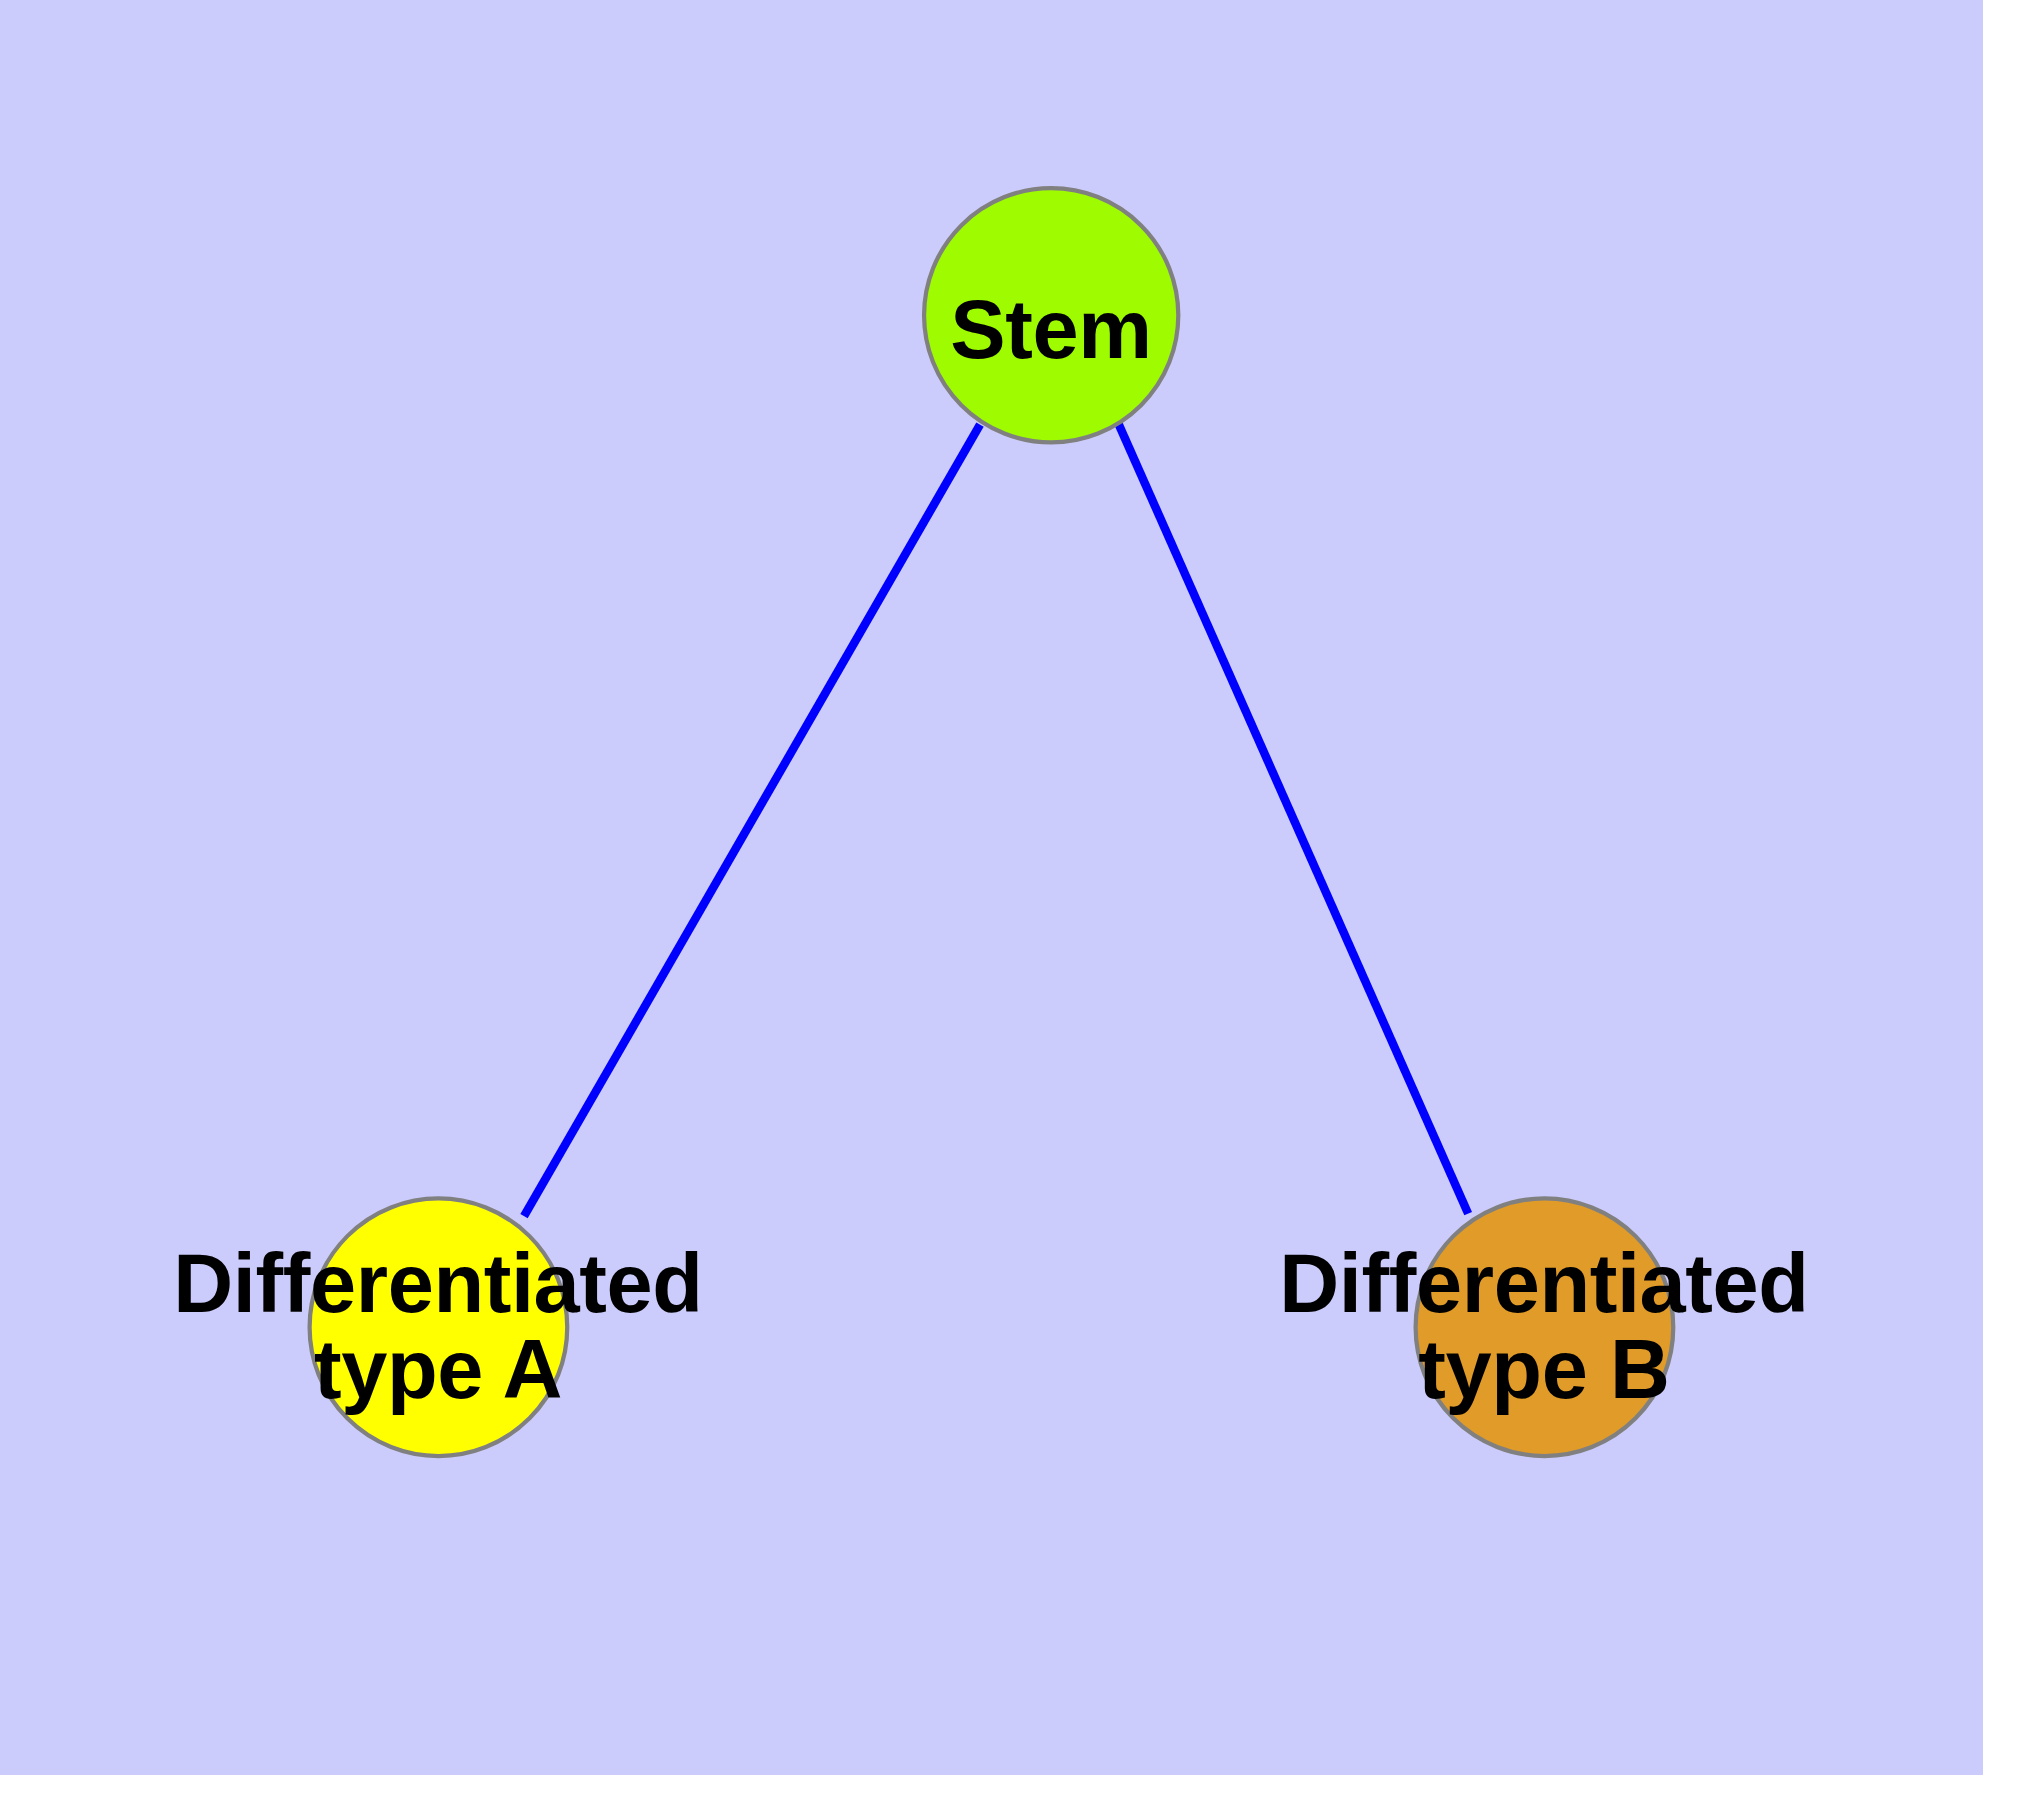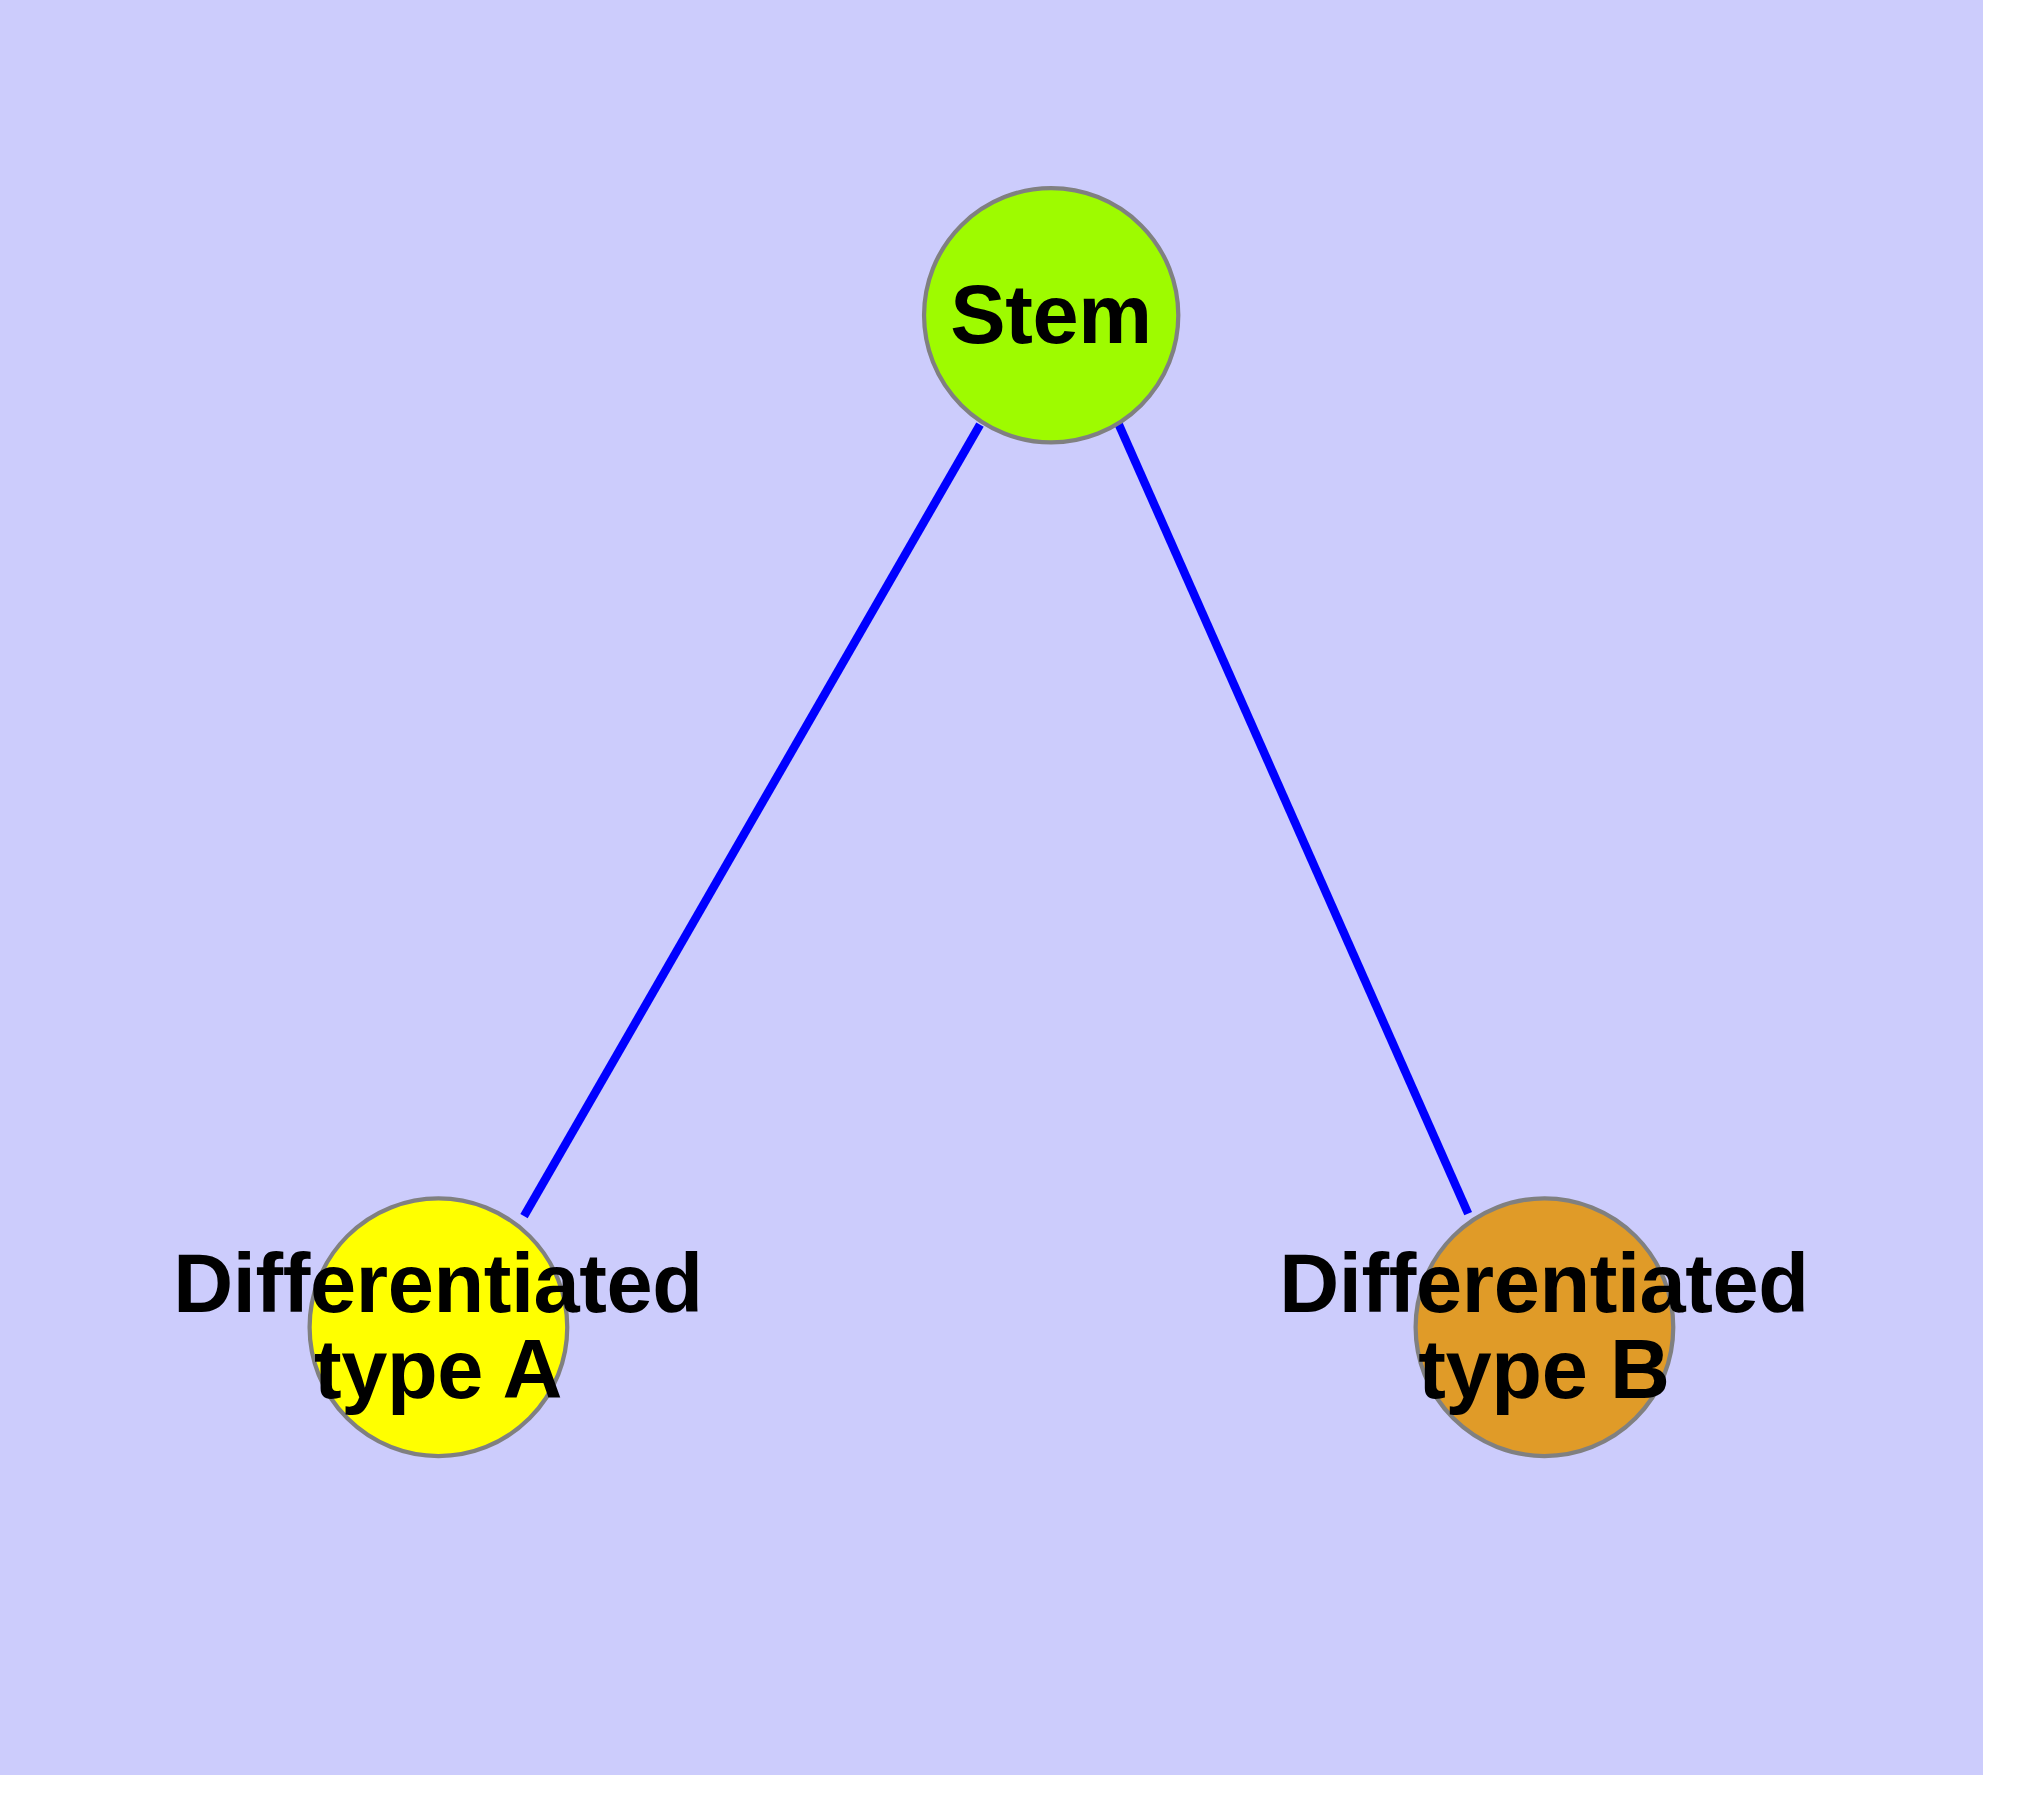--- a/index.html
+++ b/index.html
@@ -56,21 +56,21 @@
         <line x1="1319" y1="499" x2="1732" y2="1432" stroke="#0000ff" stroke-width="10"></line>
       </g>
     <g id="nodes-group">
         <circle cx="1240" cy="372" r="150" fill="#9efb00" stroke="#808080" stroke-width="5"></circle>
         <circle cx="517" cy="1566" r="152" fill="#ffff00" stroke="#808080" stroke-width="5"></circle>
         <circle cx="1822" cy="1566" r="152" fill="#e09b28" stroke="#808080" stroke-width="5"></circle>
       </g>
   </svg>
 
   <div id="labels-layer">
-      <div class="node-label" style="left: 1051px; top: 315px; color: rgb(0, 0, 0);">Stem</div>
+      <div class="node-label" style="left: 1051px; top: 330px; color: rgb(0, 0, 0);">Stem</div>
       <div class="node-label" style="left: 438px; top: 1327px; color: rgb(0, 0, 0);">Differentiated
 type A</div>
       <div class="node-label" style="left: 1544px; top: 1327px; color: rgb(0, 0, 0);">Differentiated
 type B</div>
     </div>
 
 </div>
 
 
 </body></html>

